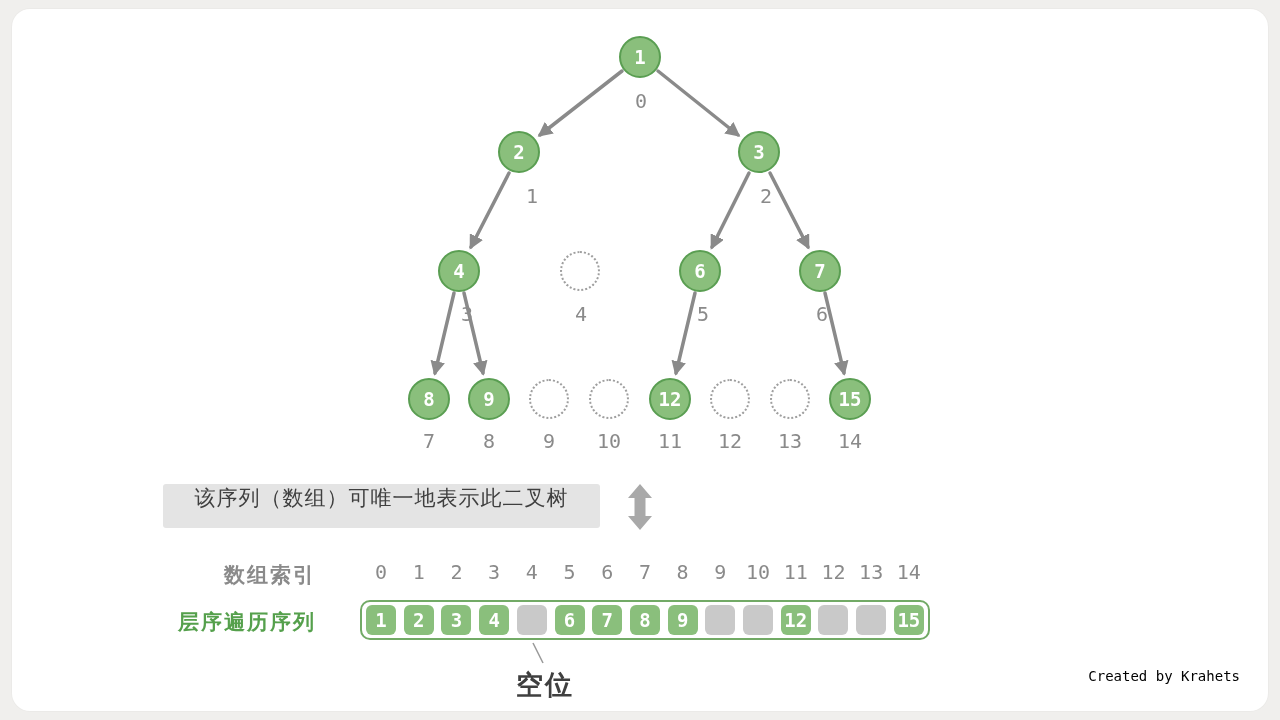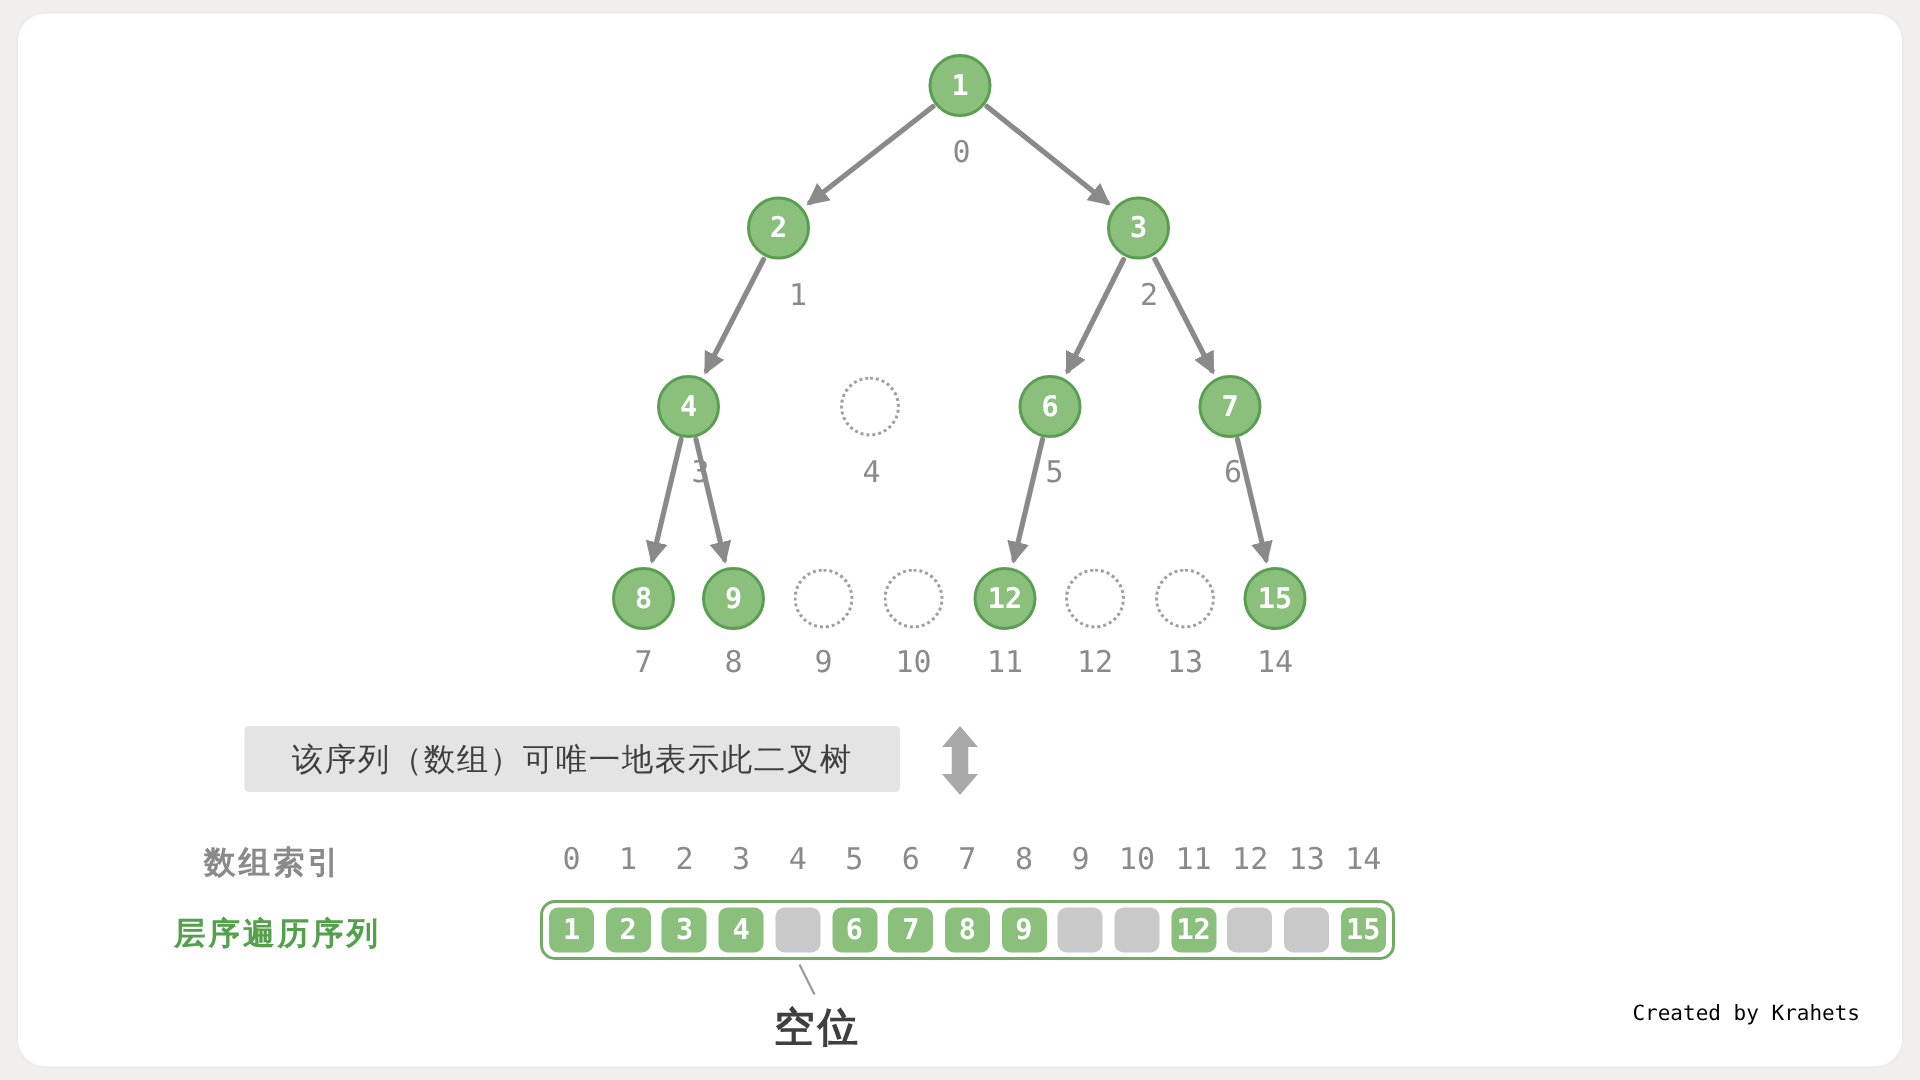--- a/index.html
+++ b/index.html
@@ -27,26 +27,26 @@
     width:40px; height:40px;
   }
   .idx {
     position:absolute; transform:translate(-50%,-50%);
     font:400 20px "DejaVu Sans Mono", monospace; color:#8a8a8a;
   }
 
   .caption-box {
     position:absolute; left:163px; top:484px; width:437px; height:44px;
     background:#e4e4e4; color:#3f3f3f; border-radius:3px;
-    display:flex; align-items:center; justify-content:center;
+    display:flex; justify-content:center;
     font-size:21px; font-weight:500; letter-spacing:1px;
   }
 
   .row-label {
-    position:absolute; text-align:left; font-weight:700; font-size:21px;
+    position:absolute; text-align:right; font-weight:700; font-size:21px;
     letter-spacing:2px;
   }
   .row-label.gray  { left:136px; top:561px; width:180px; color:#8a8a8a; }
   .row-label.green { left:116px; top:608px; width:200px; color:#55a04c; }
 
   .indices-row {
     position:absolute; left:362px; top:560px; width:566px;
     box-sizing:border-box; padding:0 4px;
     display:flex; justify-content:space-between;
   }

